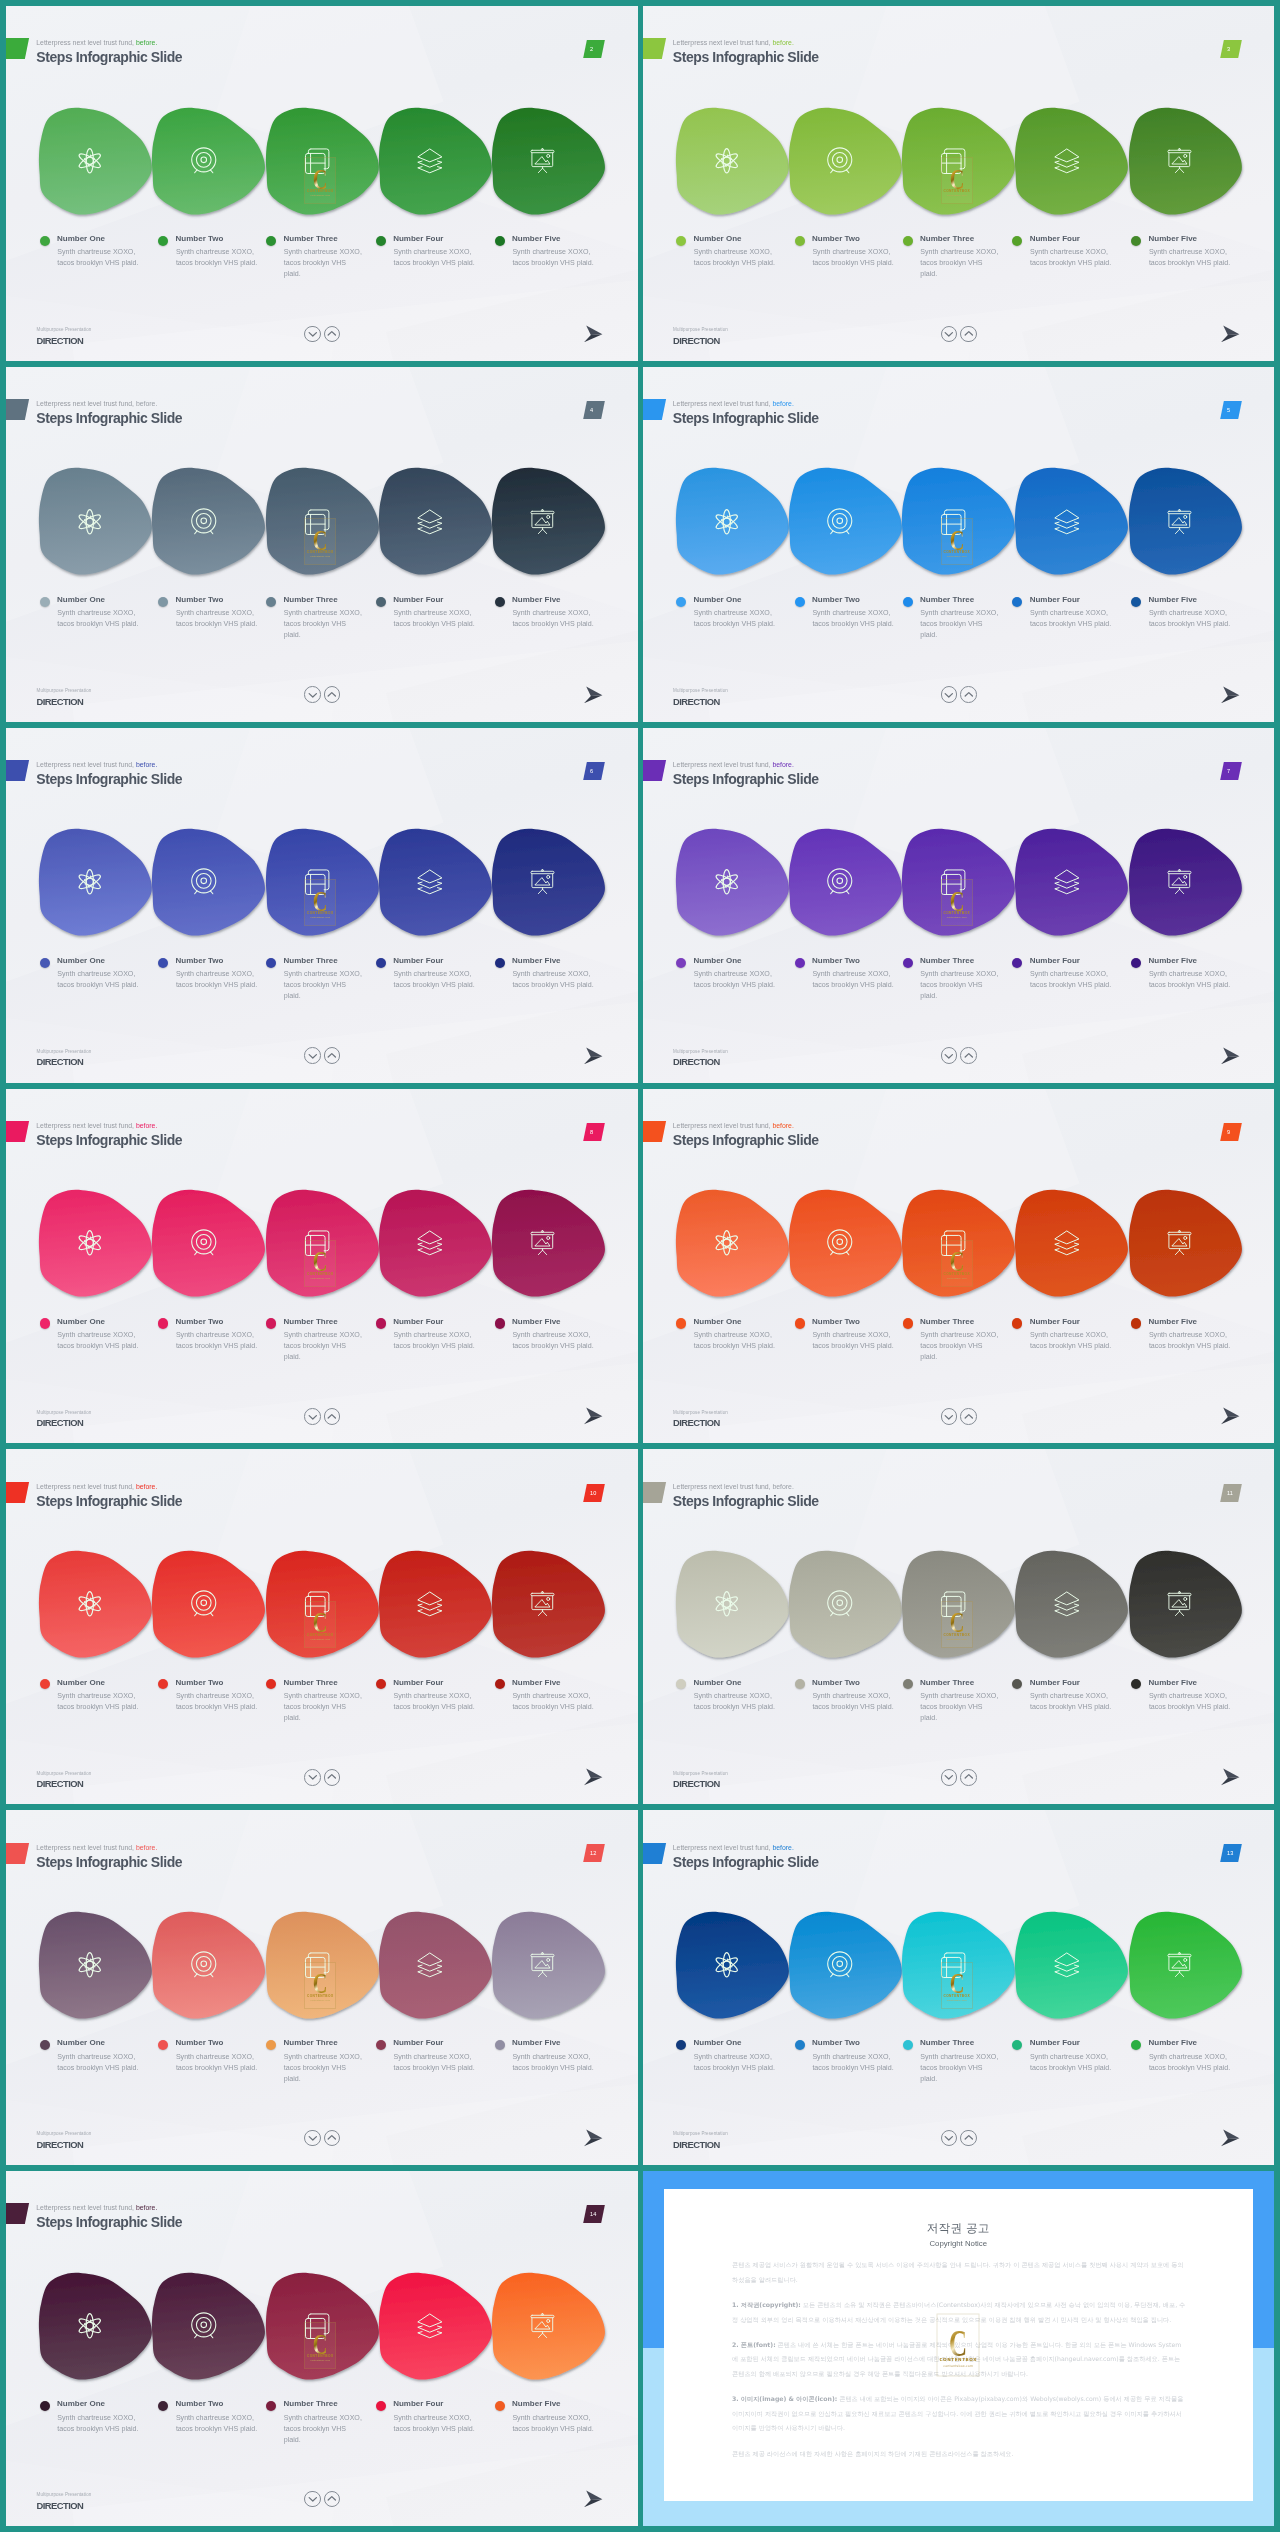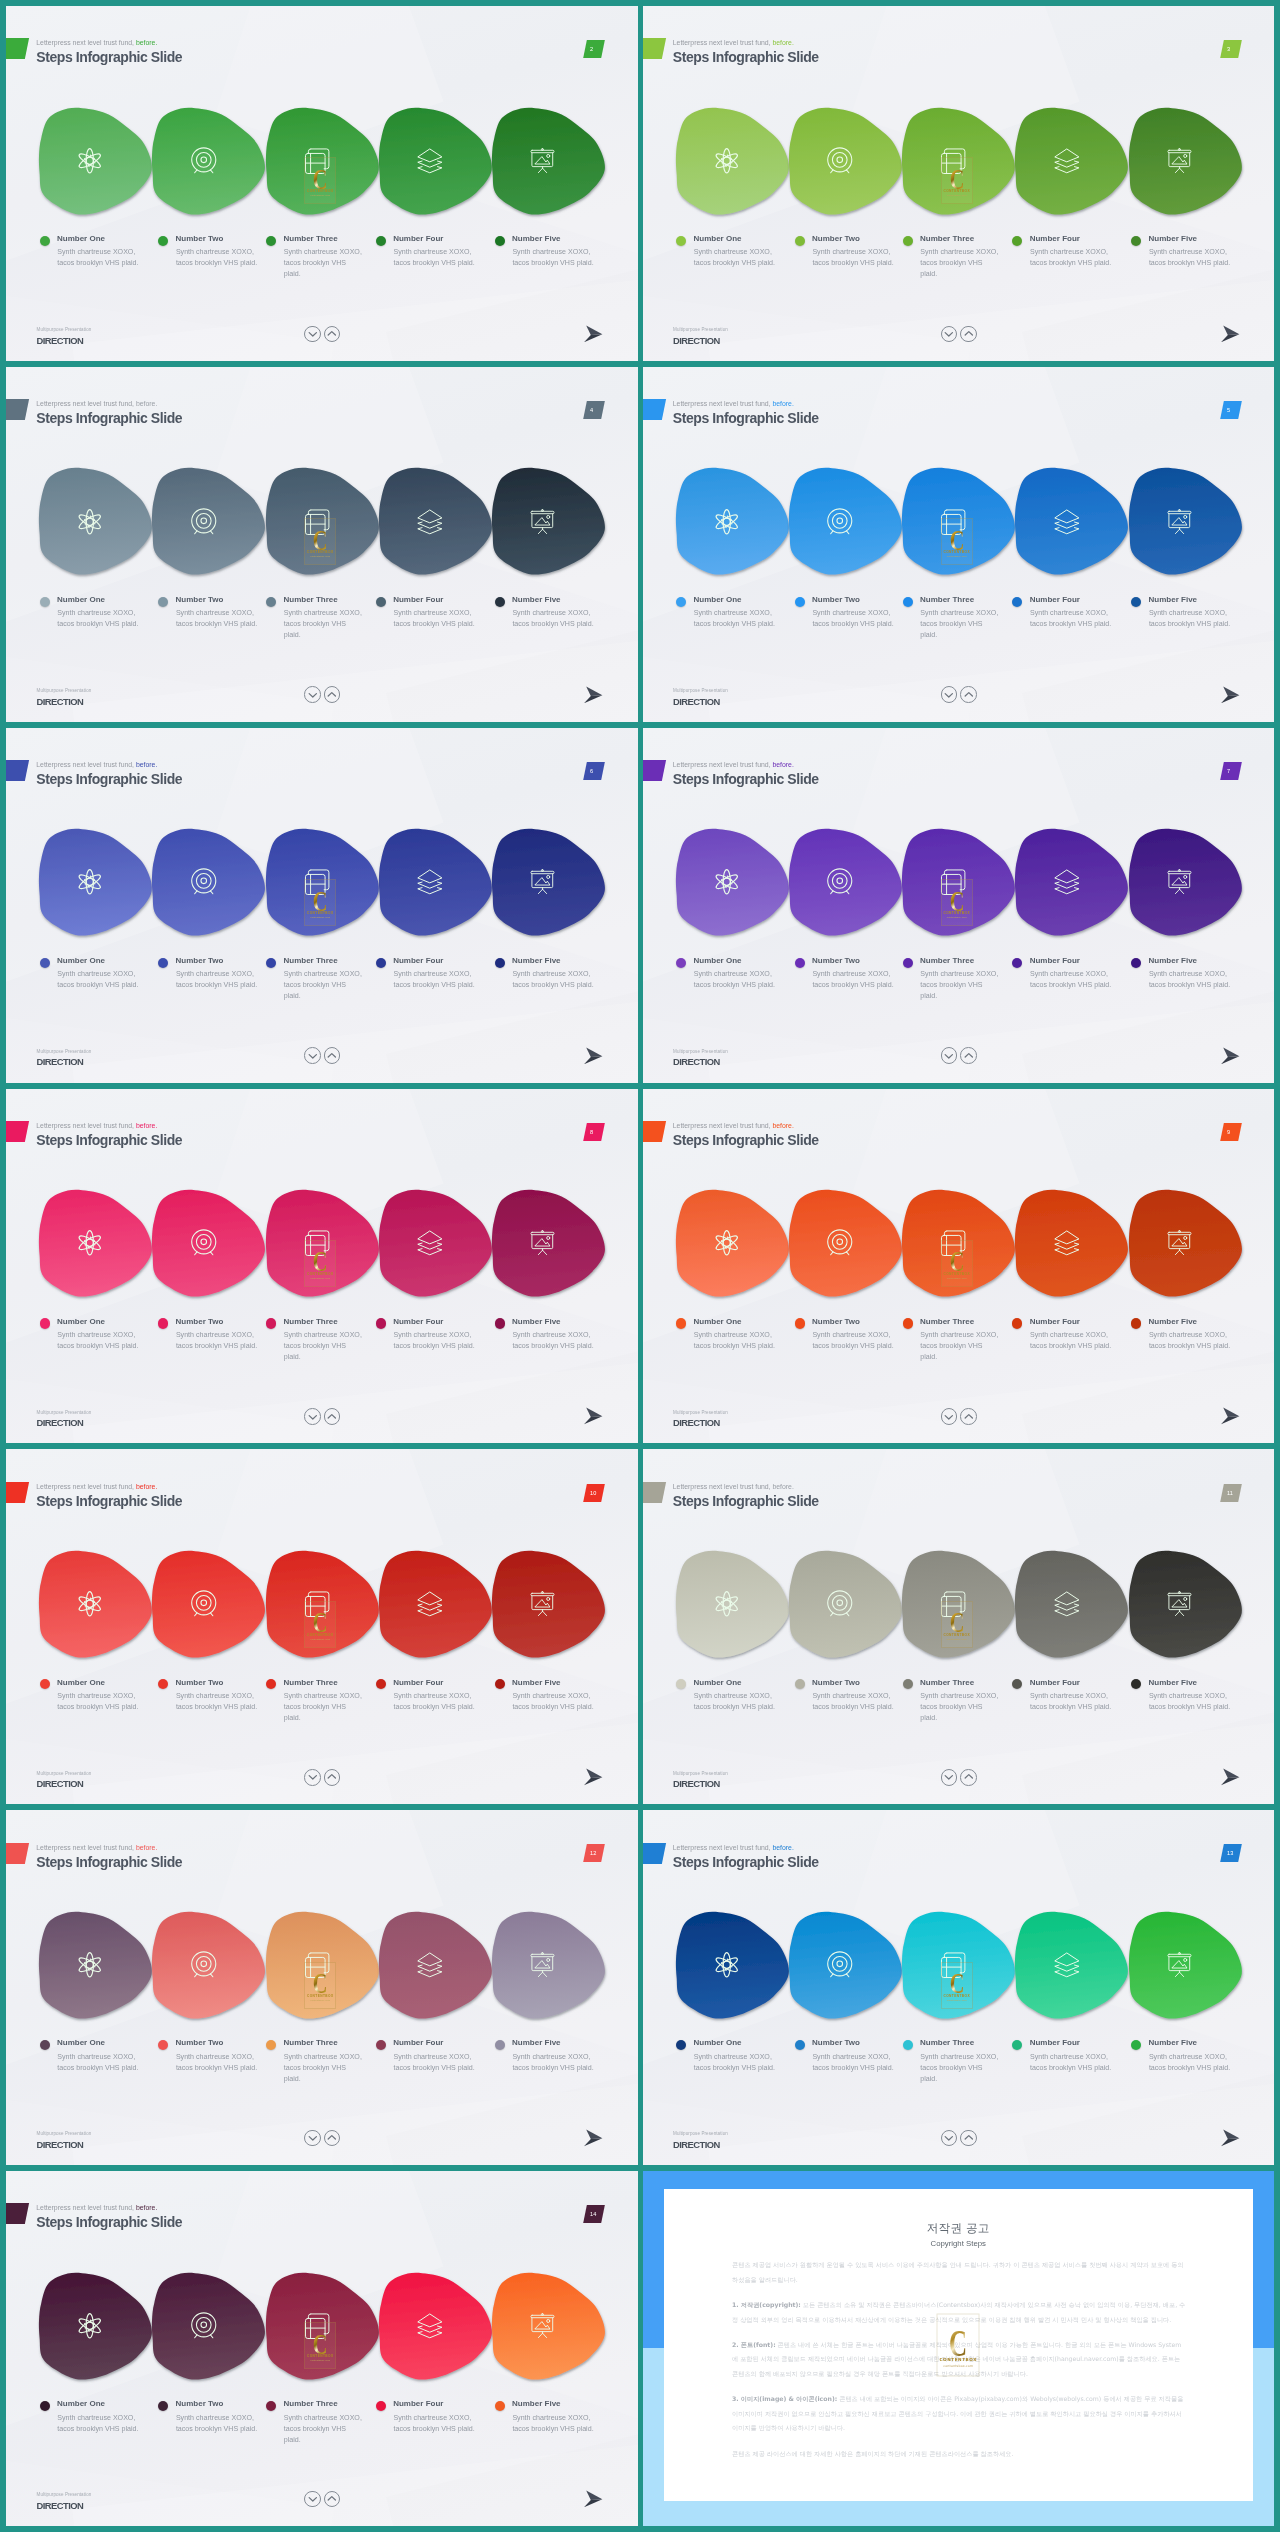--- a/index.html
+++ b/index.html
@@ -2656,21 +2656,21 @@
         </div>
         <div class="plane"><svg viewBox="0 0 18.8 22.5" shape-rendering="geometricPrecision">
             <path d="M2.2 5.6 L18.4 14.2 L6.8 15.1 Z" fill="#454b58"></path>
             <path d="M6.8 15.1 L18.4 14.2 L0 22.3 Z" fill="#343a46"></path>
           </svg></div>
       </div>
     </div>
     <div class="slide cslide">
       <div class="cpanel">
         <div class="cttl">저작권 공고</div>
-        <div class="csub">Copyright Steps</div>
+        <div class="csub">Copyright Notice</div>
         <div class="cbody">
           <p><span>콘텐츠 제공업 서비스가 원활하게 운영될 수 있도록 서비스 이용에 주의사항을 안내 드립니다. 귀하가 이 콘텐츠 제공업 서비스를 첫번째 사용시 계약과 보호에 동의하셨음을 알려드립니다.</span></p>
           <p><b>1. 저작권(copyright):</b> <span>모든 콘텐츠의 소유 및 저작권은 콘텐츠바이너스(Contentsbox)사의 재작사에게 있으므로 사전 승낙 없이 임의적 이용, 무단전재, 배포, 수정 상업적 외부의 영리 목적으로 이용하셔서 재산상에게 이용하는 것은 공식적으로 있으므로 이용권 침해 행위 발견 시 민사적 민사 및 형사상의 책임을 집니다.</span></p>
           <p><b>2. 폰트(font):</b> <span>콘텐츠 내에 쓴 서체는 한글 폰트는 네이버 나눔글꼴로 제작되어있으며 상업적 이용 가능한 폰트입니다. 한글 외의 모든 폰트는 Windows System에 포함된 서체의 클립보드 제작되었으며 네이버 나눔글꼴 라이선스에 대한 자세한 사항은 네이버 나눔글꼴 홈페이지(hangeul.naver.com)를 참조하세요. 폰트는 콘텐츠의 함께 배포되지 않으므로 필요하실 경우 해당 폰트를 직접다운로드 받으셔서 사용하시기 바랍니다.</span></p>
           <p><b>3. 이미지(image) &amp; 아이콘(icon):</b> <span>콘텐츠 내에 포함되는 이미지와 아이콘은 Pixabay(pixabay.com)와 Webolys(webolys.com) 등에서 제공한 무료 저작물을 이미지이며 저작권이 없으므로 안심하고 필요하신 재료보고 콘텐츠의 구성합니다. 이에 관한 권리는 귀하에 별도로 확인하시고 필요하실 경우 이미지를 추가하셔서 이미지를 반영하여 사용하시기 바랍니다.</span></p>
           <p><span>콘텐츠 제공 라이선스에 대한 자세한 사항은 홈페이지의 하단에 기재된 콘텐츠라이선스를 참조하세요.</span></p>
         </div>
         <div class="cwm">
           <div class="c">C</div>
           <div class="t1">CONTENTBOX</div>

